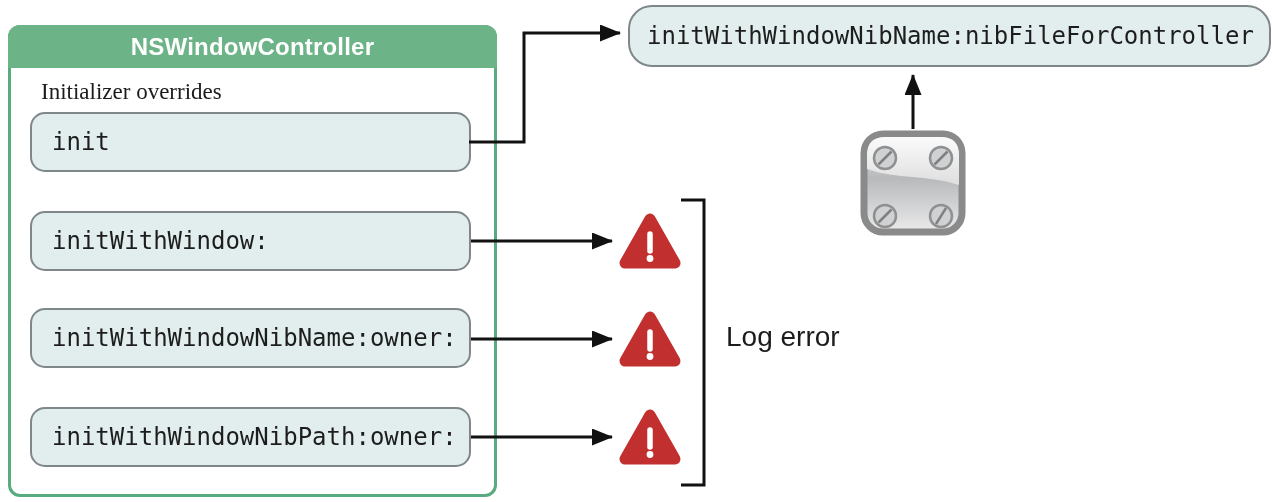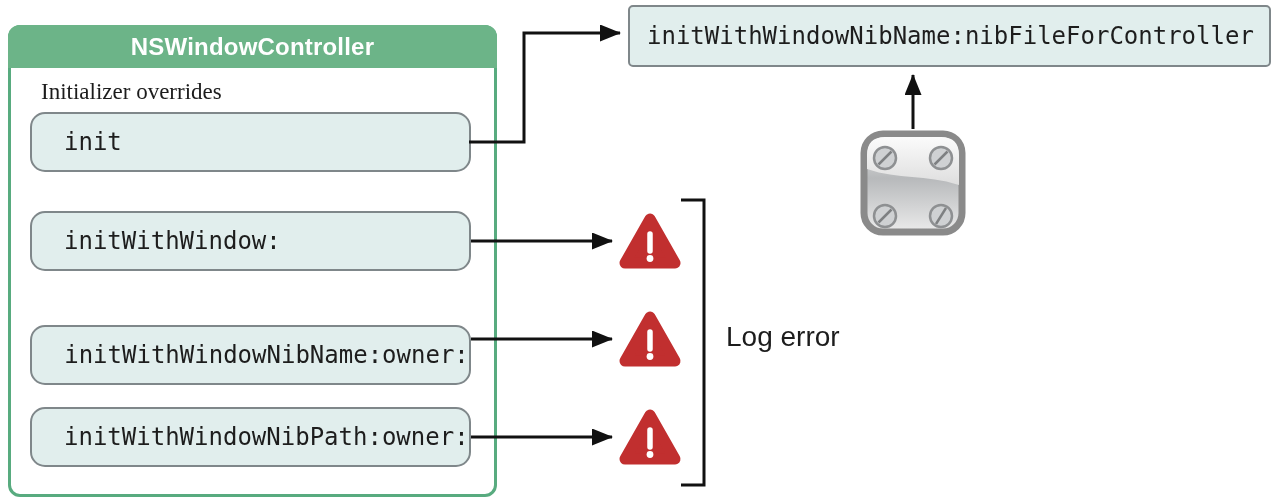--- a/index.html
+++ b/index.html
@@ -46,34 +46,34 @@
     width: 441px; height: 60px;
     box-sizing: border-box;
     background: var(--method-fill, #e1eeed);
     border: 2px solid var(--method-border, #7f878a);
     border-radius: 15px;
     font-family: "DejaVu Sans Mono", monospace;
     font-size: 24px;
     color: #1d1d1d;
     display: flex;
     align-items: center;
-    padding-left: 32px;
+    padding-left: 20px;
   }
   .m0 { top: 84px; }
   .m1 { top: 183px; }
-  .m2 { top: 297px; justify-content: center; }
+  .m2 { top: 280px; }
   .m3 { top: 379px; text-align: center; }
   .top-method {
     position: absolute;
     left: 628px; top: 5px;
     width: 643px; height: 62px;
     box-sizing: border-box;
     background: var(--method-fill, #e1eeed);
     border: 2px solid var(--method-border, #7f878a);
-    border-radius: 5px;
+    border-radius: 24px;
     font-family: "DejaVu Sans Mono", monospace;
     font-size: 24px;
     color: #1d1d1d;
     display: flex;
     align-items: center;
     padding-left: 17px;
   }
   .overlay {
     position: absolute;
     left: 0; top: 0;

